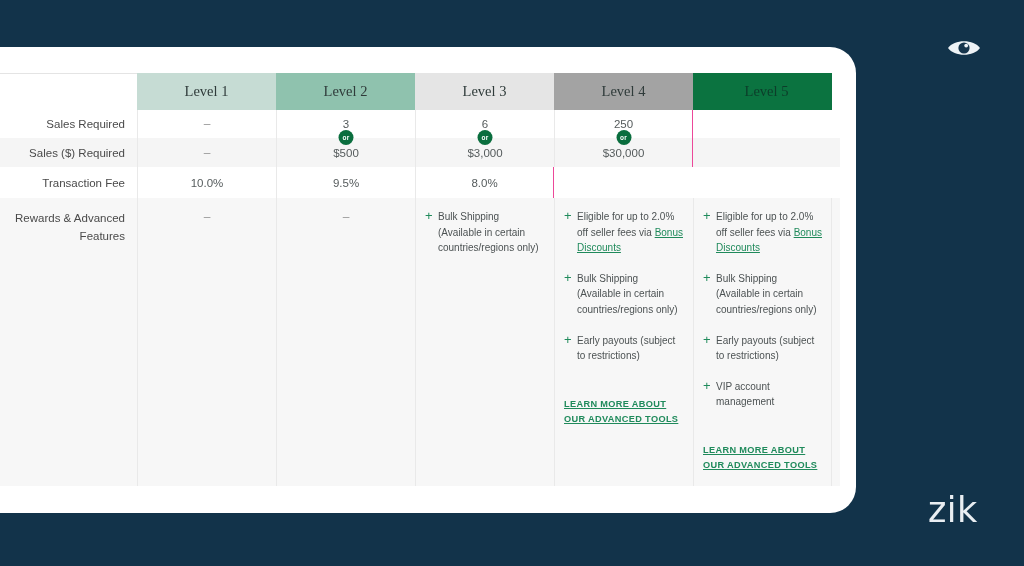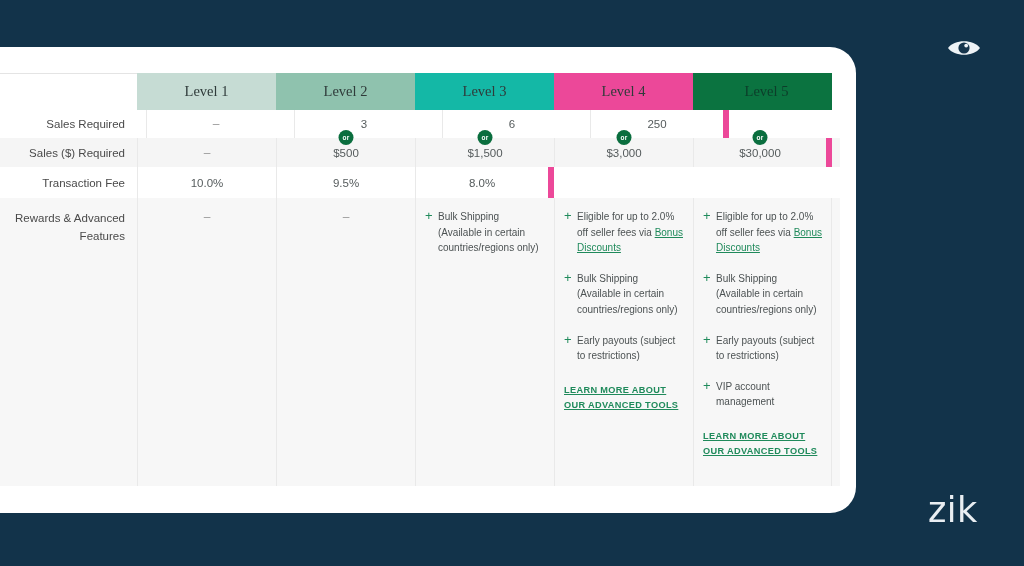--- a/index.html
+++ b/index.html
@@ -65,23 +65,23 @@
     text-align: right; line-height: 1.55;
   }
 
   .cell {
     width: 139px;
     border-left: 1px solid #e9e9e9;
     display: flex; flex-direction: column;
     align-items: center; justify-content: center;
     font-size: 11.5px; color: #555b5c;
   }
-  .cell:last-child { border-right: 6px solid #ec4899; }
-
-  .row.r-sales   { height: 28px; gap: 9px; }
+  .cell:last-child { border-right: 1px solid #ec4899; }
+
+  .row.r-sales   { height: 28px; }
   .row.r-dollars { height: 29px; }
   .row.r-fee     { height: 31px; }
   .row.features  { height: 288px; }
 
   .row.r-sales .cell, .row.r-dollars .cell { position: relative; }
   .dash { color: #9b9b9b; font-size: 12px; }
 
   .or-badge {
     position: absolute;
     left: 50%; top: -8px; transform: translateX(-50%);
@@ -116,21 +116,21 @@
     flex: 1;
   }
   .feat-text a, .inline-link {
     color: #1f8a5b; text-decoration: underline;
   }
   .learn-link {
     display: block;
     font-size: 9.2px; font-weight: bold; letter-spacing: .35px;
     line-height: 15px; color: #1f8a5b;
     text-decoration: underline; text-transform: uppercase;
-    margin-top: 4px;
+    margin-top: 18px;
   }
 </style>
 </head>
 <body>
 
 <span class="eye-icon">
   <svg width="36" height="24" viewBox="0 0 36 24">
     <path d="M2 12 C8 3, 28 3, 34 12 C28 21, 8 21, 2 12 Z" fill="#eef3f6"></path>
     <circle cx="18" cy="12" r="5.6" fill="#16354c"></circle>
     <circle cx="20.2" cy="9.6" r="1.9" fill="#eef3f6"></circle>
@@ -139,22 +139,22 @@
 
 <div class="brand-logo">zik</div>
 
 <div class="card">
   <div class="table">
 
     <div class="hrow">
       <div class="labelcell"></div>
       <div class="hcell h1" style="background: rgb(198, 220, 212);">Level 1</div>
       <div class="hcell h2" style="background: rgb(143, 194, 174); text-align: center;">Level 2</div>
-      <div class="hcell h3" style="background: #14b8a6;">Level 3</div>
-      <div class="hcell h4" style="background: #ec4899;">Level 4</div>
+      <div class="hcell h3" style="background: #e5e5e5;">Level 3</div>
+      <div class="hcell h4" style="background: #a3a3a3;">Level 4</div>
       <div class="hcell h5" style="background: rgb(11, 115, 64);">Level 5</div>
     </div>
 
     <div class="row r-sales">
       <div class="labelcell">Sales Required</div>
       <div class="cell">
           <span class="dash">–</span>
         </div>
       <div class="cell">
           <span>3</span>
@@ -171,24 +171,20 @@
       <div class="labelcell">Sales ($) Required</div>
       <div class="cell">
           <span class="dash">–</span>
         </div>
       <div class="cell">
         <span class="or-badge">or</span>
         <span>$500</span>
       </div>
       <div class="cell">
         <span class="or-badge">or</span>
-        <span>$1,500</span>
-      </div>
-      <div class="cell">
-        <span class="or-badge">or</span>
         <span>$3,000</span>
       </div>
       <div class="cell">
         <span class="or-badge">or</span>
         <span>$30,000</span>
       </div>
     </div>
 
     <div class="row r-fee">
       <div class="labelcell">Transaction Fee</div>

